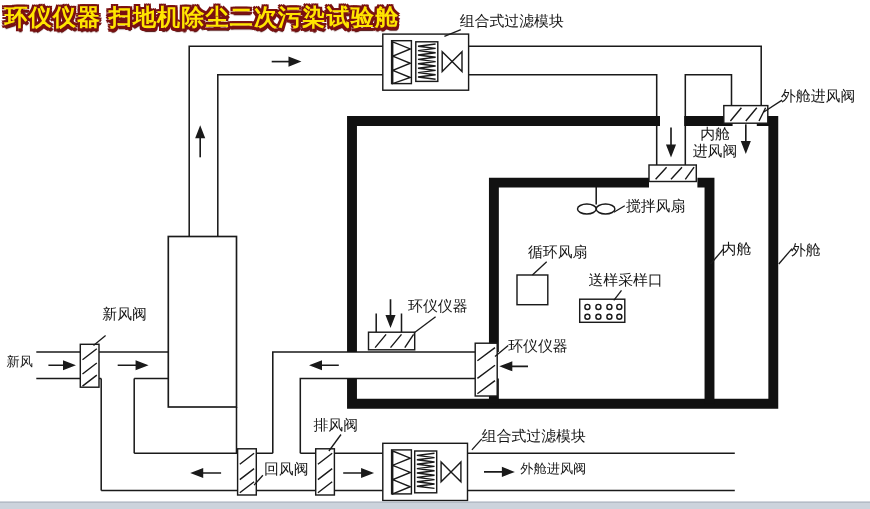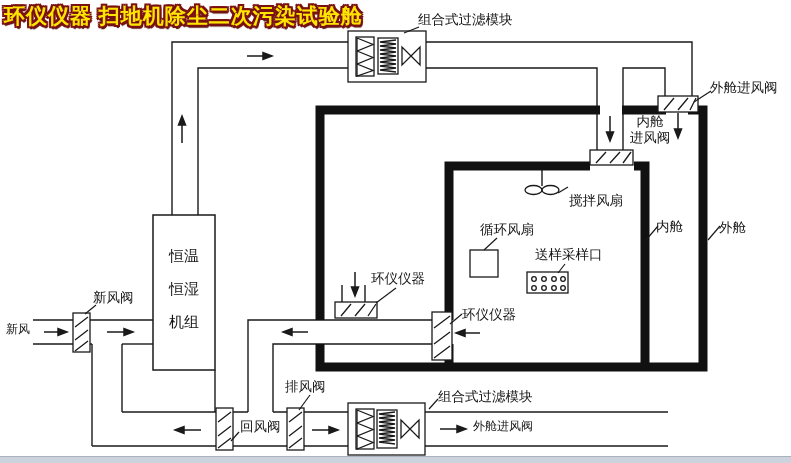--- a/index.html
+++ b/index.html
@@ -201,29 +201,26 @@
       </g>
     </g>
   </svg>
 
   <div id="title">环仪仪器 扫地机除尘二次污染试验舱</div>
 
   <div class="lbl" style="left:418px;top:12px">组合式过滤模块</div>
   <div class="lbl" style="left:710px;top:80px">外舱进风阀</div>
   <div class="lbl lbl-center" style="left:622px;top:114px;width:56px">内舱
 进风阀</div>
-  <div class="lbl" style="left:569px;top:193px">搅拌风扇</div>
+  <div class="lbl" style="left:569px;top:180px">搅拌风扇</div>
   <div class="lbl" style="left:656px;top:219px">内舱</div>
   <div class="lbl" style="left:719px;top:220px">外舱</div>
   <div class="lbl" style="left:480px;top:222px">循环风扇</div>
   <div class="lbl" style="left:535px;top:247px">送样采样口</div>
-  <div class="lbl lbl-center ahu-text" style="left:154px;top:240px;width:60px">恒温
-恒湿
-机组</div>
-  <div class="lbl" style="left:93px;top:290px">新风阀</div>
+  <div class="lbl" style="left:93px;top:278px">新风阀</div>
   <div class="lbl big" style="left:6px;top:323px">新风</div>
   <div class="lbl" style="left:371px;top:271px">环仪仪器</div>
   <div class="lbl" style="left:462px;top:307px">环仪仪器</div>
   <div class="lbl" style="left:285px;top:379px">排风阀</div>
   <div class="lbl" style="left:240px;top:419px">回风阀</div>
   <div class="lbl" style="left:438px;top:389px">组合式过滤模块</div>
   <div class="lbl big" style="left:473px;top:420px">外舱进风阀</div>
 
   <div id="bottom-strip"></div>
 </div>

